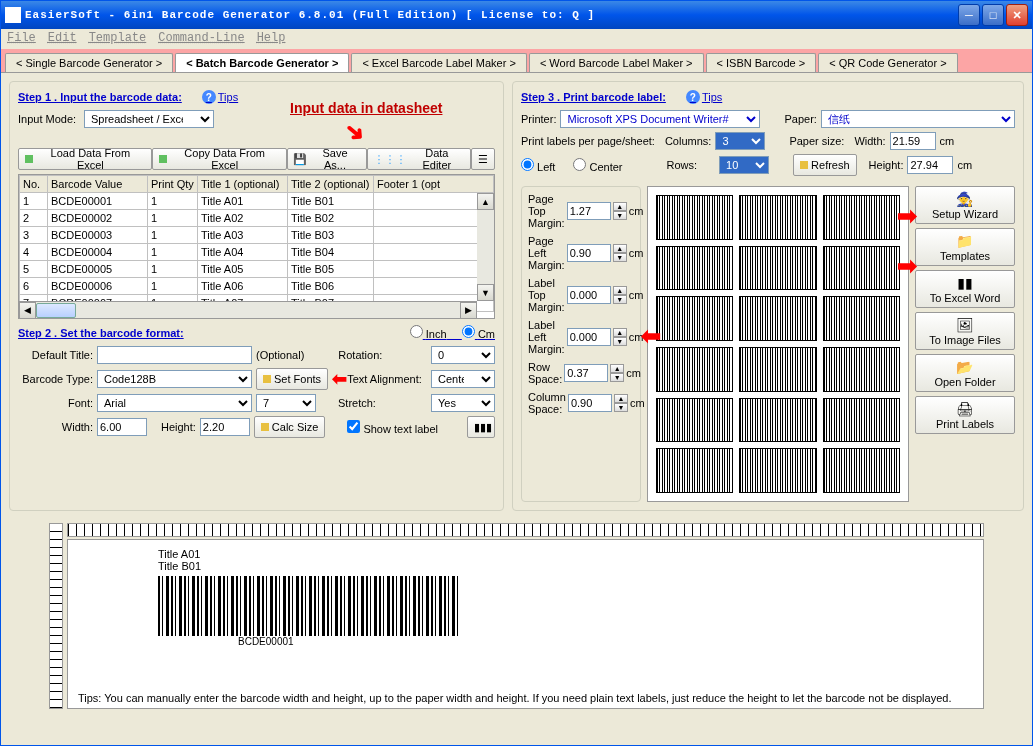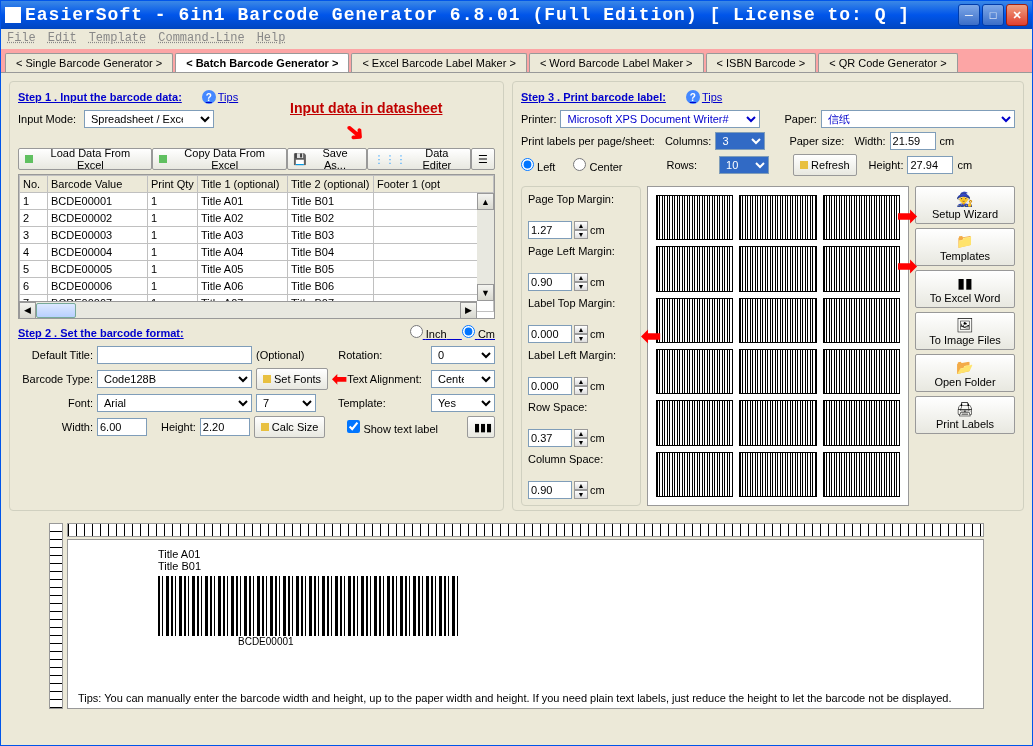--- a/index.html
+++ b/index.html
@@ -1,23 +1,23 @@
 <!DOCTYPE html>
 <html><head>
 <meta charset="utf-8">
 <style>
 * { box-sizing: border-box; margin: 0; padding: 0; font-family: "Tahoma", "MS Sans Serif", sans-serif; font-size: 11px; }
 body { background: #ece9d8; width: 1033px; height: 746px; overflow: hidden; }
 .window { width: 1033px; height: 746px; border: 1px solid #0055ea; display: flex; flex-direction: column; }
 .titlebar { height: 28px; background: linear-gradient(to bottom, #3b88e6 0%, #0055ea 50%, #0046c0 100%); display: flex; align-items: center; padding: 0 4px; color: #fff; }
 .titlebar .icon { width: 16px; height: 16px; margin-right: 4px; background: #fff; }
-.titlebar .title { flex: 1; font-family: "Courier New", monospace; font-size: 18px; font-weight: bold; letter-spacing: 1px; }
+.titlebar .title { flex: 1; font-family: "Courier New", monospace; font-size: 11px; font-weight: bold; letter-spacing: 1px; }
 .titlebar .win-btn { width: 22px; height: 22px; margin-left: 2px; background: linear-gradient(to bottom, #7ea8e8, #3b6ec8); border: 1px solid #003caa; border-radius: 3px; display: flex; align-items: center; justify-content: center; color: #fff; font-weight: bold; cursor: pointer; }
 .titlebar .win-btn.close { background: linear-gradient(to bottom, #f0a080, #e04030); border-color: #a02010; }
-.menubar { height: 20px; background: #ece9d8; padding: 2px 6px; display: flex; gap: 12px; color: #888; }
+.menubar { height: 20px; background: #ece9d8; padding: 2px 6px; display: flex; gap: 12px; color: #888; text-decoration: underline; }
 .menubar span { text-decoration: underline dotted; cursor: pointer; font-family: "Courier New", monospace; font-size: 12px; }
 .tabstrip { height: 24px; background: #fca5a5; display: flex; align-items: flex-end; border-bottom: 1px solid #999; padding: 0 4px; }
 .tab { padding: 3px 10px; background: #ece9d8; border: 1px solid #999; border-bottom: none; margin-right: 2px; font-size: 11px; cursor: pointer; border-radius: 2px 2px 0 0; }
 .tab.active { background: #fff; font-weight: bold; }
 .content { flex: 1; background: #ece9d8; padding: 8px; display: flex; flex-direction: column; position: relative; }
 .top-panels { display: flex; gap: 8px; height: 430px; }
 .panel { background: #ece9d8; border: 1px solid #d0d0c0; border-radius: 4px; padding: 8px; position: relative; }
 .left-panel { width: 495px; display: flex; flex-direction: column; }
 .right-panel { flex: 1; display: flex; flex-direction: column; }
 .step-header { color: #0000cc; text-decoration: underline; font-weight: bold; font-size: 13px; margin-bottom: 6px; display: flex; align-items: center; gap: 20px; }
@@ -40,21 +40,21 @@
 .scroll-arrow { width: 17px; height: 17px; background: linear-gradient(to bottom,#f4f4f0,#d8d8d0); border: 1px solid #999; display:flex;align-items:center;justify-content:center;font-size:9px; cursor:pointer;}
 .scroll-track { flex:1; background:#e8e8e0; height:17px; position:relative;}
 .scroll-thumb { position:absolute; left:0; width:40px; height:15px; top:1px; background:linear-gradient(to bottom,#dce8ff,#b8d0ff); border:1px solid #7a9; border-radius:2px;}
 .grid-vscroll { position:absolute; right:0; top:18px; bottom:17px; width:17px; background:#e8e8e0;}
 .grid-vscroll .scroll-arrow{height:17px;width:17px;}
 .counter { text-align: right; padding: 2px 20px 4px; font-size: 11px; }
 .step2 { margin-top: 6px; }
 .step2 .row .label { min-width: 75px; text-align:right; }
 .right-body { display:flex; gap:6px; margin-top:6px; flex:1;}
 .margins { width:120px; border:1px solid #d0d0c0; border-radius:4px; padding:6px; display:flex; flex-direction:column; gap:6px; }
-.margin-item { display:flex; flex-direction:column; gap:16px; }
+.margin-item { display:flex; flex-direction:row; gap:2px; }
 .spinner { display:flex; align-items:center; gap:2px; }
 .spinner input{ width:44px; }
 .spin-btns { display:flex; flex-direction:column; }
 .spin-btns div{ width:14px; height:9px; background:linear-gradient(to bottom,#fff,#ddd); border:1px solid #999; font-size:7px; display:flex;align-items:center;justify-content:center; cursor:pointer;}
 .preview { flex:1; border:1px solid #999; background:#fff; padding:8px; display:grid; grid-template-columns:repeat(3,1fr); grid-template-rows:repeat(6,1fr); gap:6px; }
 .preview .bc { background:repeating-linear-gradient(90deg,#000 0 1px,#fff 1px 2px,#000 2px 3px,#fff 3px 5px); height:100%; border:1px solid #000;}
 .side-btns { width:100px; display:flex; flex-direction:column; gap:4px; }
 .side-btn { height:38px; background:linear-gradient(to bottom,#fff,#e8e8e0); border:1px solid #999; border-radius:2px; display:flex; flex-direction:column; align-items:center; justify-content:center; font-size:10px; cursor:pointer; gap:1px;}
 .side-btn .ico { font-size:14px; }
 .bottom-panel { margin-top:8px; flex:1; padding: 4px 40px; }
@@ -239,21 +239,21 @@
                 <span>Set Fonts</span>
               </button>
             <span class="red-arrow" style="position:static;font-size:18px;">⬅</span>
             <span style="margin-left:-4px;">Text Alignment:</span>
             <select style="width:64px;margin-left:auto"><option>Center</option></select>
           </div>
           <div class="row">
             <span class="label">Font:</span>
             <select style="width:155px"><option>Arial</option></select>
             <select style="width:60px"><option>7</option></select>
-            <span style="margin-left:18px">Template:</span>
+            <span style="margin-left:18px">Stretch:</span>
             <select style="width:64px;margin-left:auto"><option>Yes</option></select>
           </div>
           <div class="row">
             <span class="label">Width:</span>
             <input type="text" style="width: 50px;" value="6.00">
             <span style="margin-left:10px">Height:</span>
             <input type="text" style="width: 50px;" value="2.20">
             <button class="btn">
                 <span class="sq yellow"></span>
                 <span>Calc Size</span>

